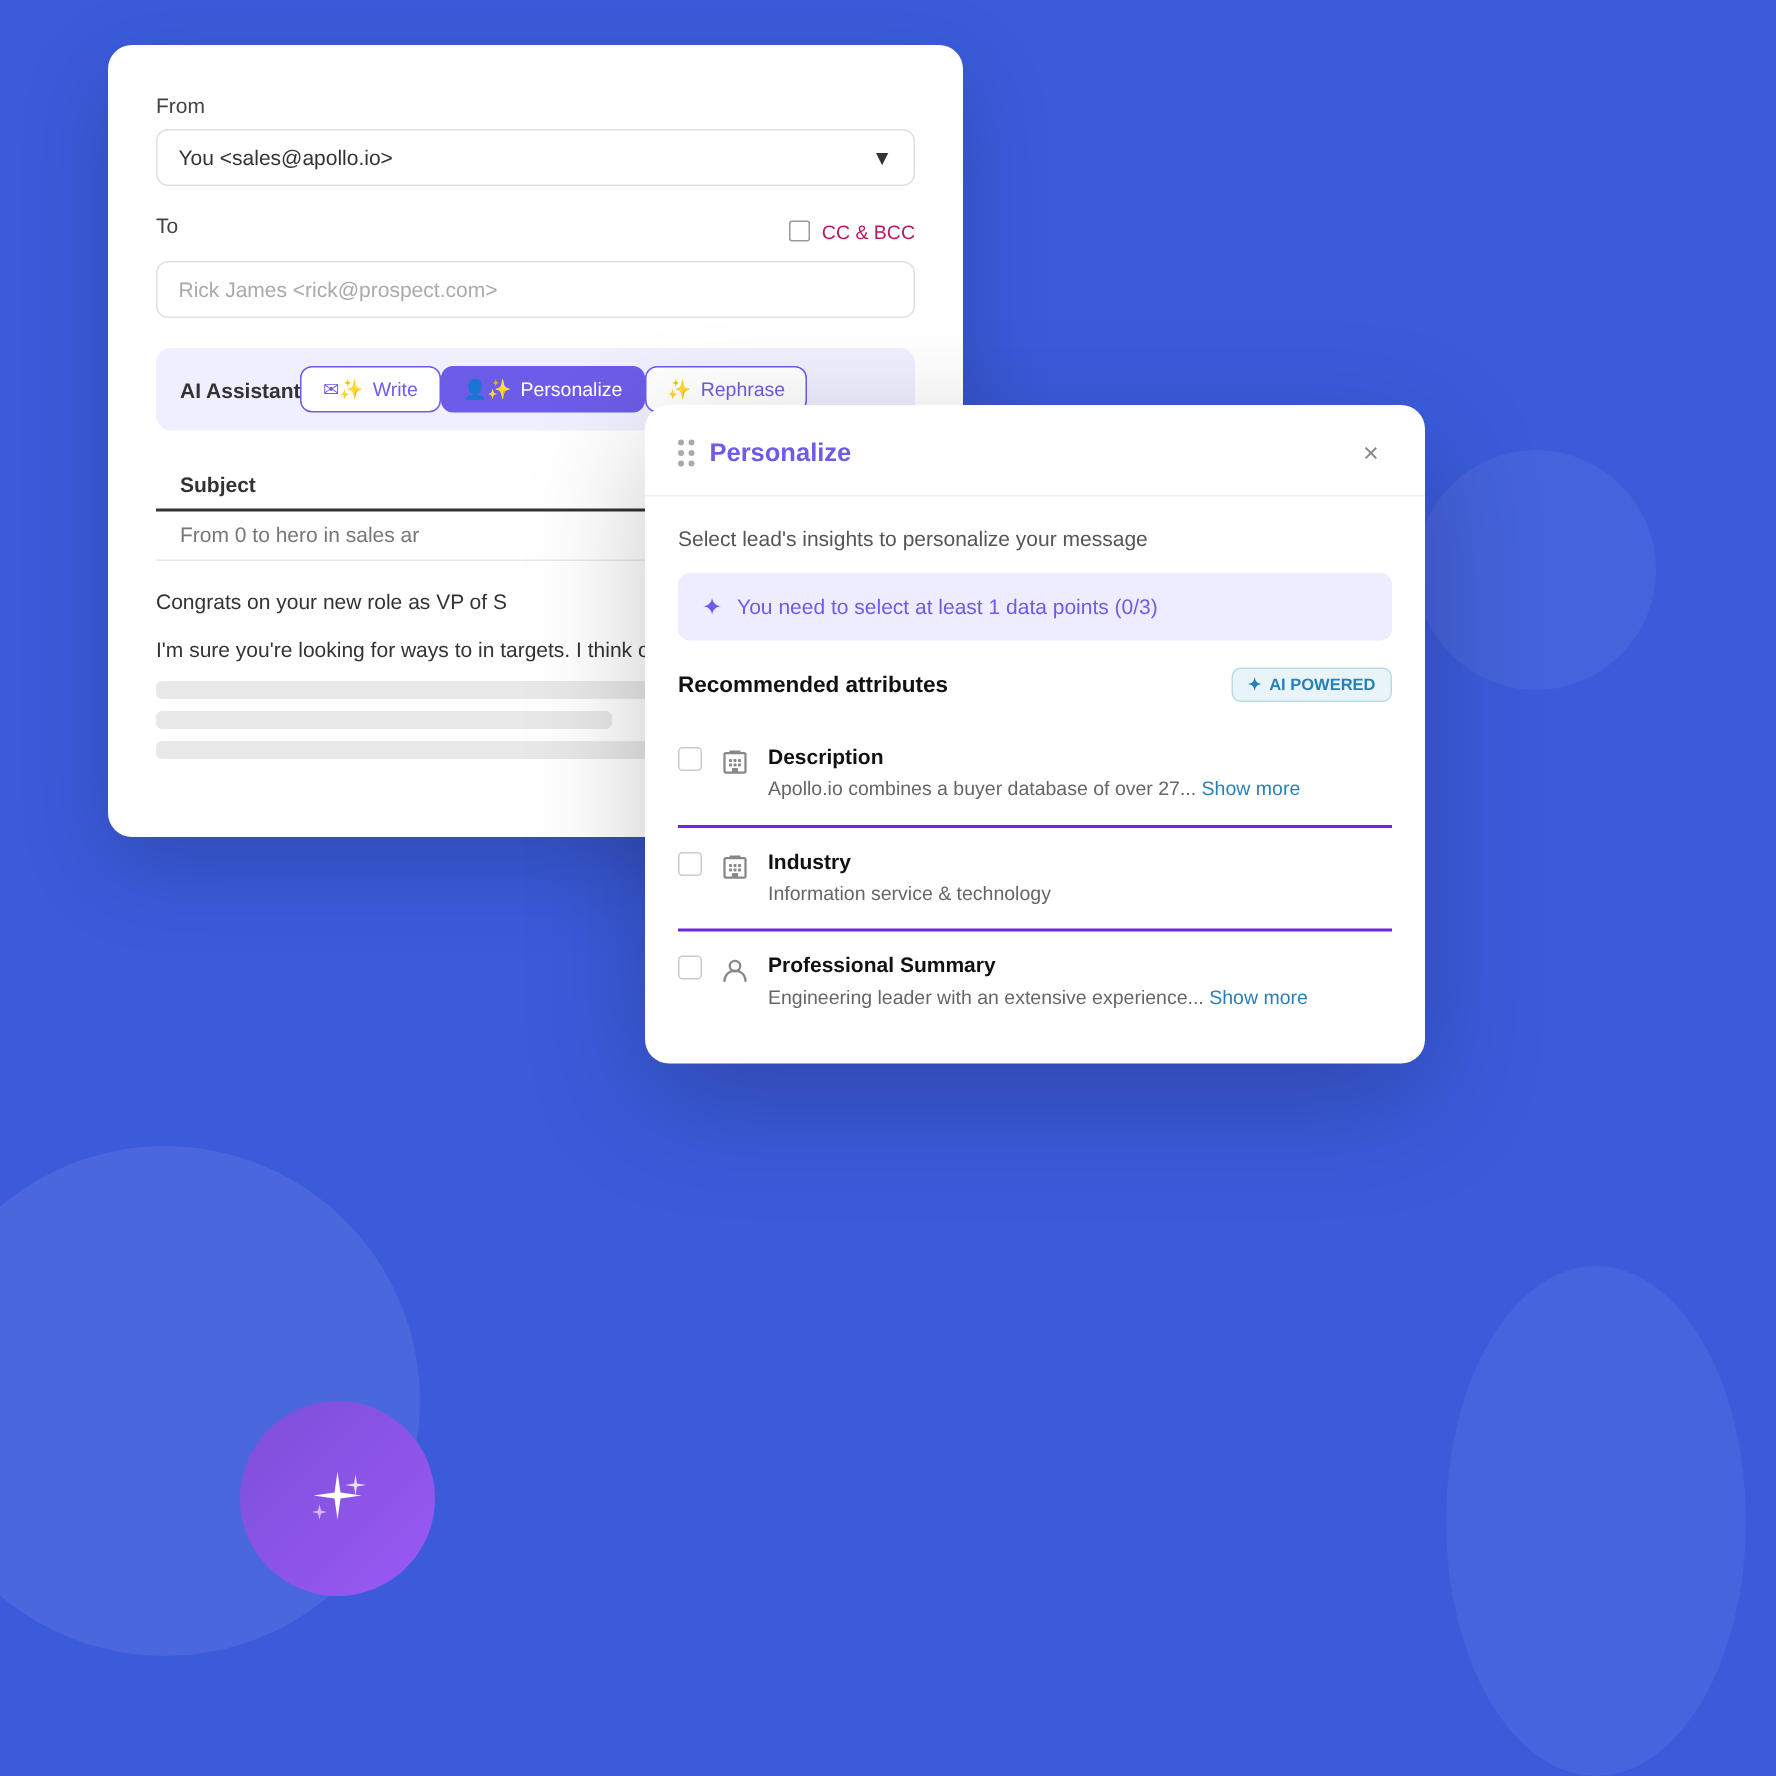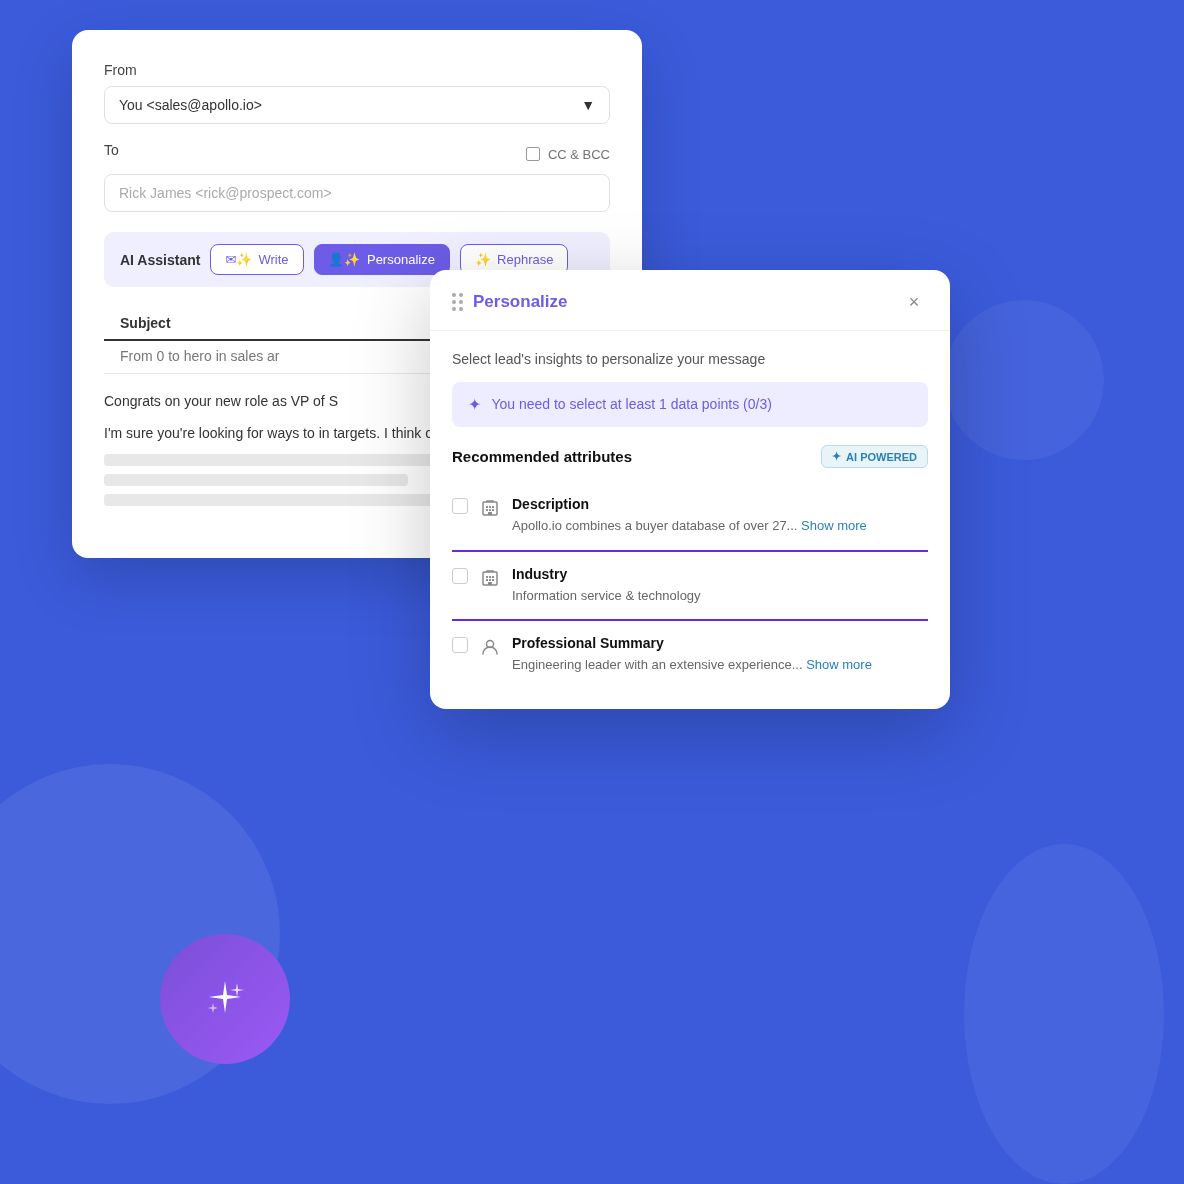--- a/index.html
+++ b/index.html
@@ -97,21 +97,21 @@
       display: flex;
       align-items: center;
       justify-content: space-between;
       margin-bottom: 8px;
     }
     .cc-bcc {
       display: flex;
       align-items: center;
       gap: 8px;
       font-size: 13px;
-      color: #737373;
+      color: #be185d;
     }
     .cc-bcc-checkbox {
       width: 14px;
       height: 14px;
       border: 1.5px solid #999;
       border-radius: 2px;
       display: inline-block;
     }
 
     .to-input {
@@ -124,21 +124,20 @@
       margin-bottom: 20px;
     }
 
     
     .ai-bar {
       background: #f0efff;
       border-radius: 10px;
       padding: 12px 16px;
       display: flex;
       align-items: center;
-      gap: 10px;
       margin-bottom: 20px;
     }
     .ai-label {
       font-size: 14px;
       font-weight: 600;
       color: #333;
       white-space: nowrap;
     }
     .ai-btn {
       border: 1.5px solid #6C5CE7;

